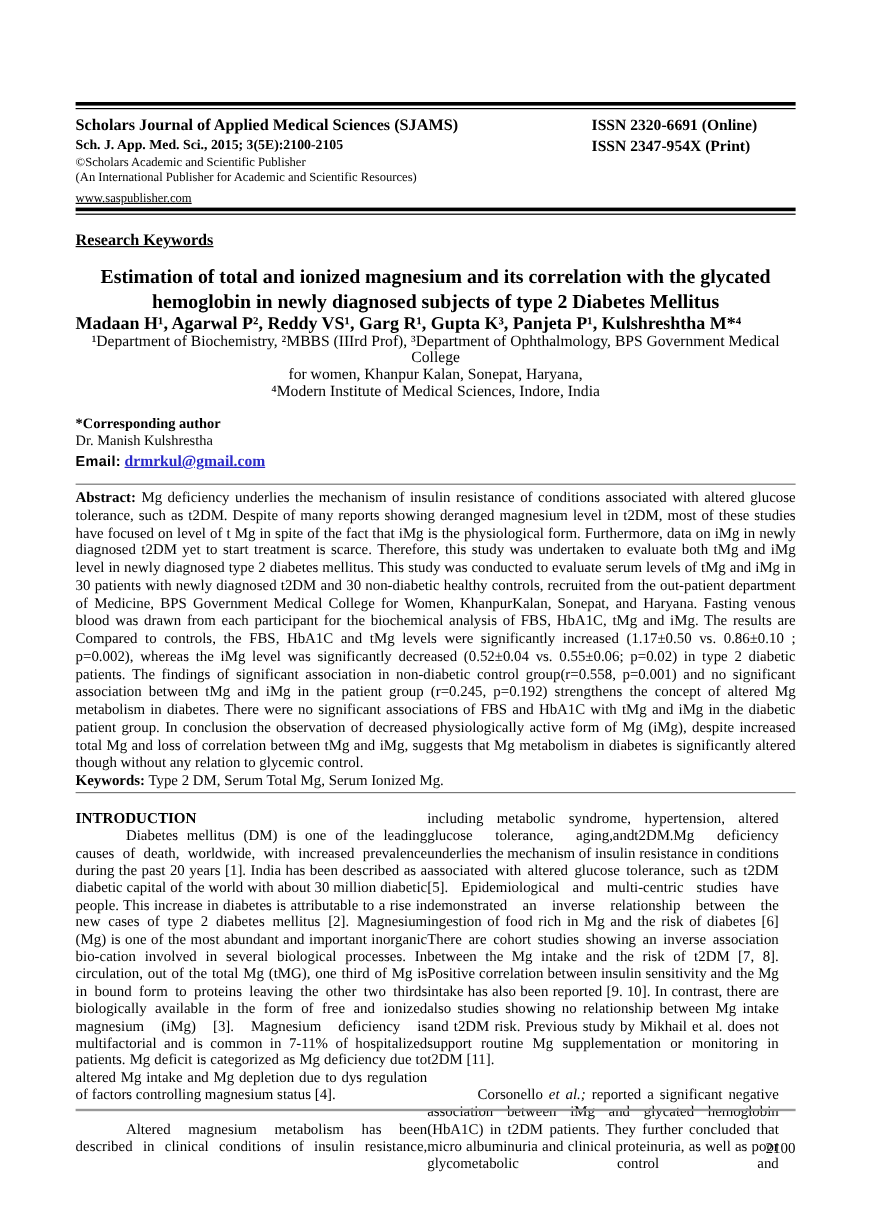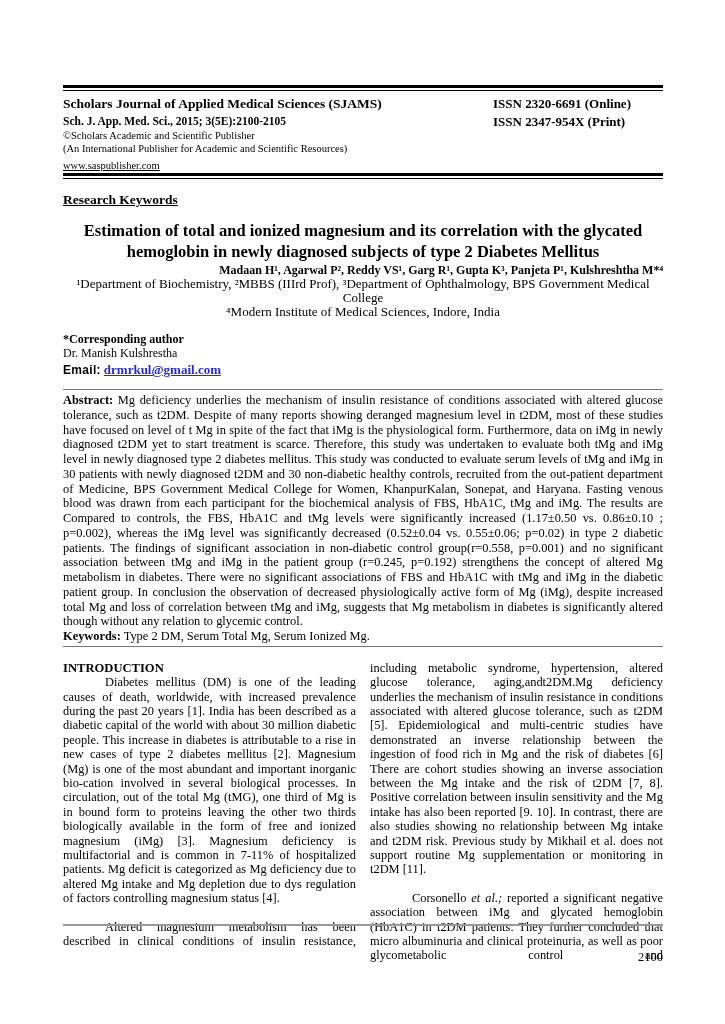--- a/index.html
+++ b/index.html
@@ -34,41 +34,41 @@
   .issn { font-size: 13px; font-weight: bold; line-height: 19px; }
   .issn2 { line-height: 17px; }
 
   
   .research-article {
     margin-top: 13px;
     font-size: 13.5px; font-weight: bold; text-decoration: underline;
   }
   .title-block { margin-top: 12px; text-align: center; }
   .title-line { font-size: 16.5px; font-weight: bold; line-height: 21px; }
-  .authors { font-size: 12px; font-weight: bold; line-height: 14px; margin-top: 1px; text-align: right; }
+  .authors { font-size: 15px; font-weight: bold; line-height: 14px; margin-top: 1px; text-align: left; }
   .affil { font-size: 13px; line-height: 14px; text-align: center; }
 
   
   .corr-block { margin-top: 13px; }
   .corr-label { font-size: 12px; font-weight: bold; line-height: 14px; }
   .corr-name { font-size: 12px; line-height: 14px; }
   .email-row { font-size: 12px; line-height: 17px; margin-top: 1px; }
   .email-label { font-family: "Liberation Sans", sans-serif; font-weight: bold; font-size: 12px; letter-spacing: 0.3px; }
   .email-link { text-decoration: underline; font-size: 13px; font-weight: bold; }
 
   
   .abstract-rule-top { margin-top: 10px; }
   .abstract { margin-top: 3px; font-size: 12.4px; line-height: 14.75px; text-align: justify; }
   .abstract .lead { font-weight: bold; }
   .keywords { font-size: 12.4px; line-height: 14.75px; }
   .keywords .lead { font-weight: bold; }
   .abstract-rule-bottom { margin-top: 2px; }
 
   
-  .columns { display: flex; gap: 14px; margin-top: 14px; }
+  .columns { display: flex; margin-top: 14px; }
   .col { width: 293px; font-size: 12.4px; line-height: 14.4px; text-align: justify; }
   .intro-heading { font-weight: bold; font-size: 12.6px; }
   .para { text-indent: 42px; }
   .para + .para, .spacer-para { margin-top: 14px; }
   .fill-last { text-align-last: justify; }
   .ital { font-style: italic; }
 
   
   .footer-rule { position: absolute; left: 63px; right: 62px; top: 924px; }
   .page-number {
@@ -99,20 +99,21 @@
 
   <div class="rule-double"></div>
 
   <div class="research-article">Research Keywords</div>
 
   <div class="title-block">
     <div class="title-line">Estimation of total and ionized magnesium and its correlation with the glycated</div>
     <div class="title-line">hemoglobin in newly diagnosed subjects of type 2 Diabetes Mellitus</div>
     <div class="authors">Madaan H¹, Agarwal P², Reddy VS¹, Garg R¹, Gupta K³, Panjeta P¹, Kulshreshtha M*⁴</div>
     <div class="affil">¹Department of Biochemistry, ²MBBS (IIIrd Prof), ³Department of Ophthalmology, BPS Government Medical College</div>
+    <div class="affil">for women, Khanpur Kalan, Sonepat, Haryana,</div>
     <div class="affil">⁴Modern Institute of Medical Sciences, Indore, India</div>
   </div>
 
   <div class="corr-block">
     <div class="corr-label">*Corresponding author</div>
     <div class="corr-name">Dr. Manish Kulshrestha</div>
     <div class="email-row">
       <span class="email-label">Email:</span>
       <a href="#" class="email-link" id="email-link" style="color: rgb(42, 42, 200);">drmrkul@gmail.com</a>
     </div>

